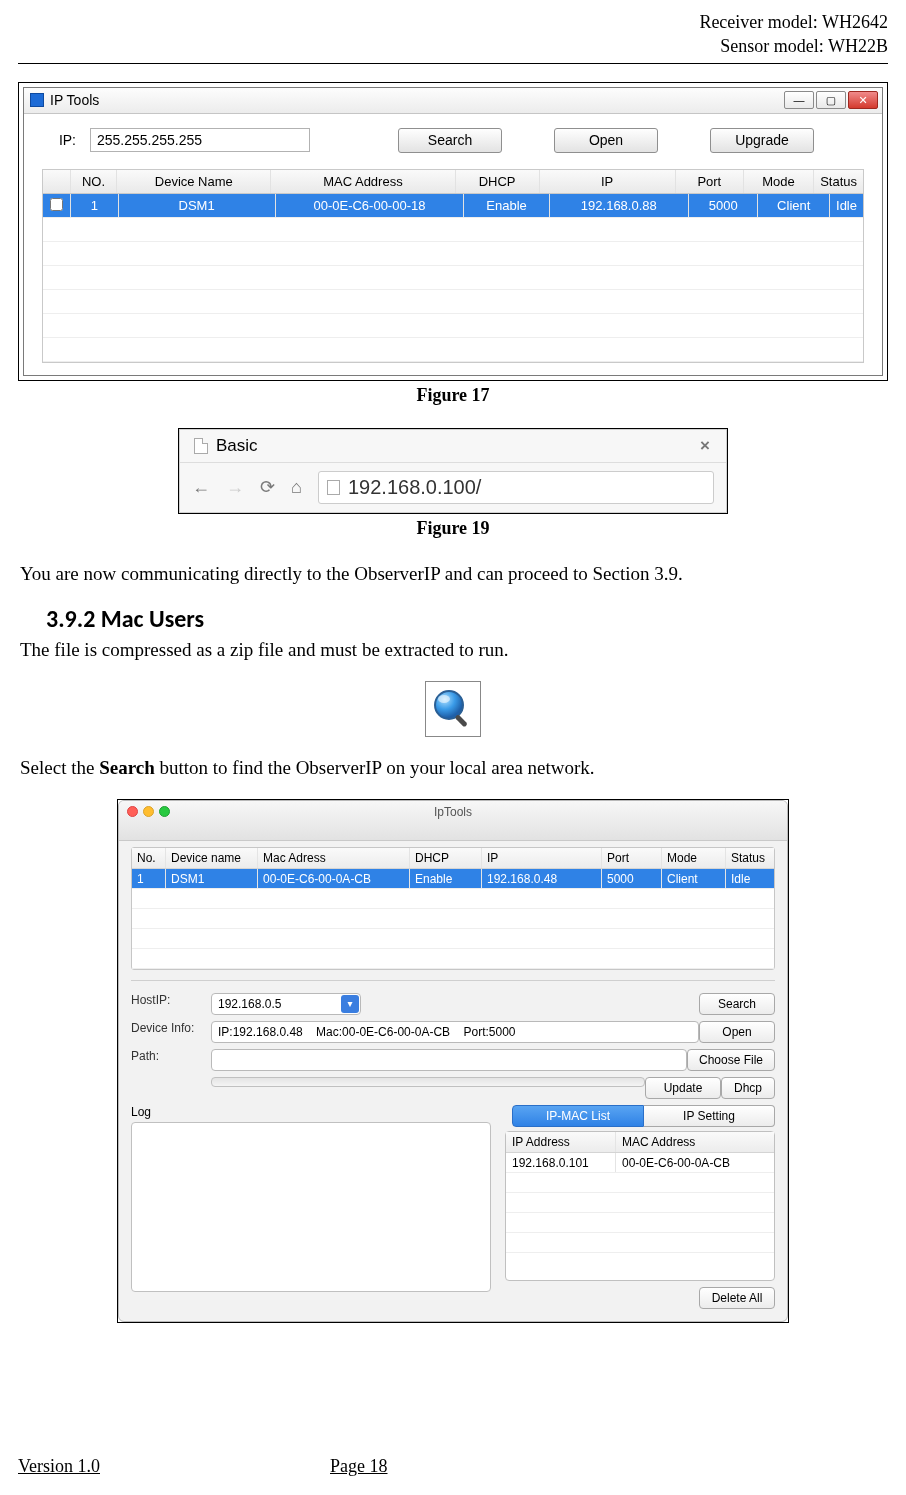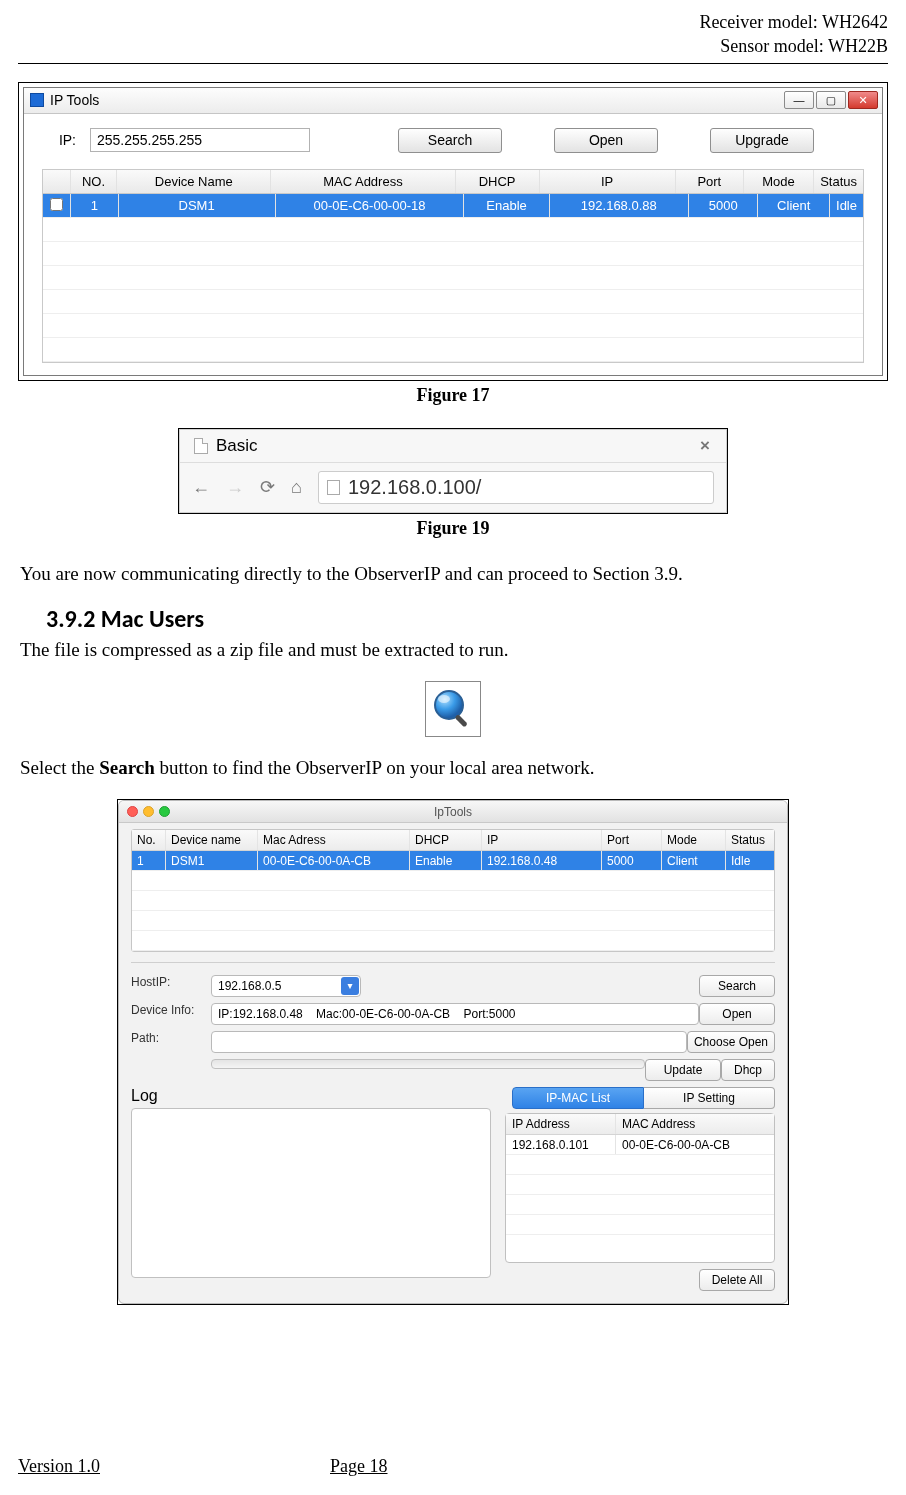--- a/index.html
+++ b/index.html
@@ -107,21 +107,21 @@
     display:flex;align-items:center;justify-content:center;background:#fff;}
   .mag-box svg{width:44px;height:44px;}
 
   
   .mac-wrap{border:1.5px solid #000; width:672px; margin:0 auto;}
   .mac{
     font-family: "Helvetica Neue", Arial, sans-serif; font-size:12px;
     background:#f2f2f2;border:1px solid #b9b9b9;border-radius:6px;overflow:hidden;
   }
   .mac-tb{
-    height:22px;background:linear-gradient(#f7f7f7,#e2e2e2);
+    height:40px;background:linear-gradient(#f7f7f7,#e2e2e2);
     border-bottom:1px solid #c9c9c9;position:relative;text-align:center;
     font-size:12px;line-height:22px;color:#555;
   }
   .mac-dots{position:absolute;left:8px;top:5px;display:flex;gap:5px;}
   .mac-dots span{width:11px;height:11px;border-radius:50%;}
   .md-r{background:#ff5f57;border:0.5px solid #d44;}
   .md-y{background:#ffbd2e;border:0.5px solid #d9a22a;}
   .md-g{background:#28c940;border:0.5px solid #20a034;}
   .mac-body{padding:6px 12px 12px 12px;}
   .mac-table{border:1px solid #c6c6c6;background:#fff;border-radius:3px;margin-bottom:4px;}
@@ -336,33 +336,33 @@
             <button class="mbtn">Search</button>
           </div>
           <div class="frow">
             <span class="flabel">Device Info:</span>
             <input class="mac-in" style="flex: 1 1 0%;" value="IP:192.168.0.48    Mac:00-0E-C6-00-0A-CB    Port:5000">
             <button class="mbtn">Open</button>
           </div>
           <div class="frow">
             <span class="flabel">Path:</span>
             <input class="mac-in" style="flex: 1 1 0%;">
-            <button class="mbtn" style="min-width:88px">Choose Open</button>
+            <button class="mbtn" style="min-width:88px">Choose File</button>
           </div>
           <div class="frow">
             <span class="flabel"></span>
             <div class="progress"></div>
             <button class="mbtn">Update</button>
             <button class="mbtn" style="min-width:54px">Dhcp</button>
           </div>
         </div>
 
         <div class="mac-bottom">
           <div class="mac-log">
-            <div style="font-size:16px;margin-bottom:3px">Log</div>
+            <div style="font-size:12px;margin-bottom:3px">Log</div>
             <textarea style=""></textarea>
           </div>
           <div class="mac-right">
             <div class="seg">
               <div class="sbtn active">IP-MAC List</div>
               <div class="sbtn">IP Setting</div>
             </div>
             <div class="ipmac">
               <div class="hrow">
                 <div class="c1">IP Address</div>

